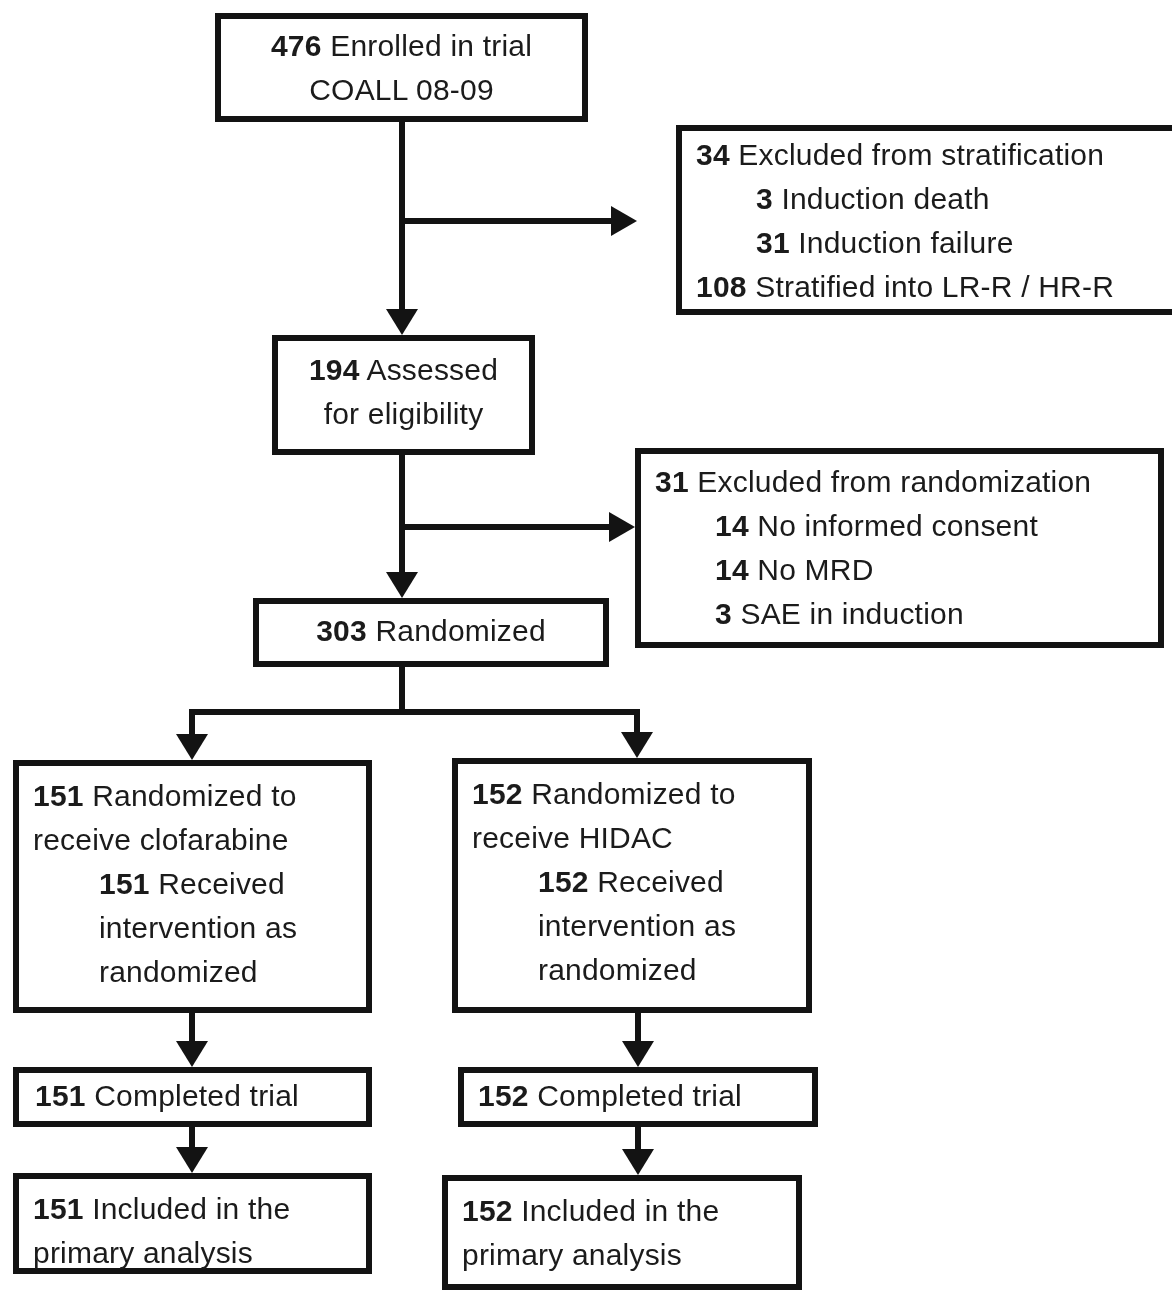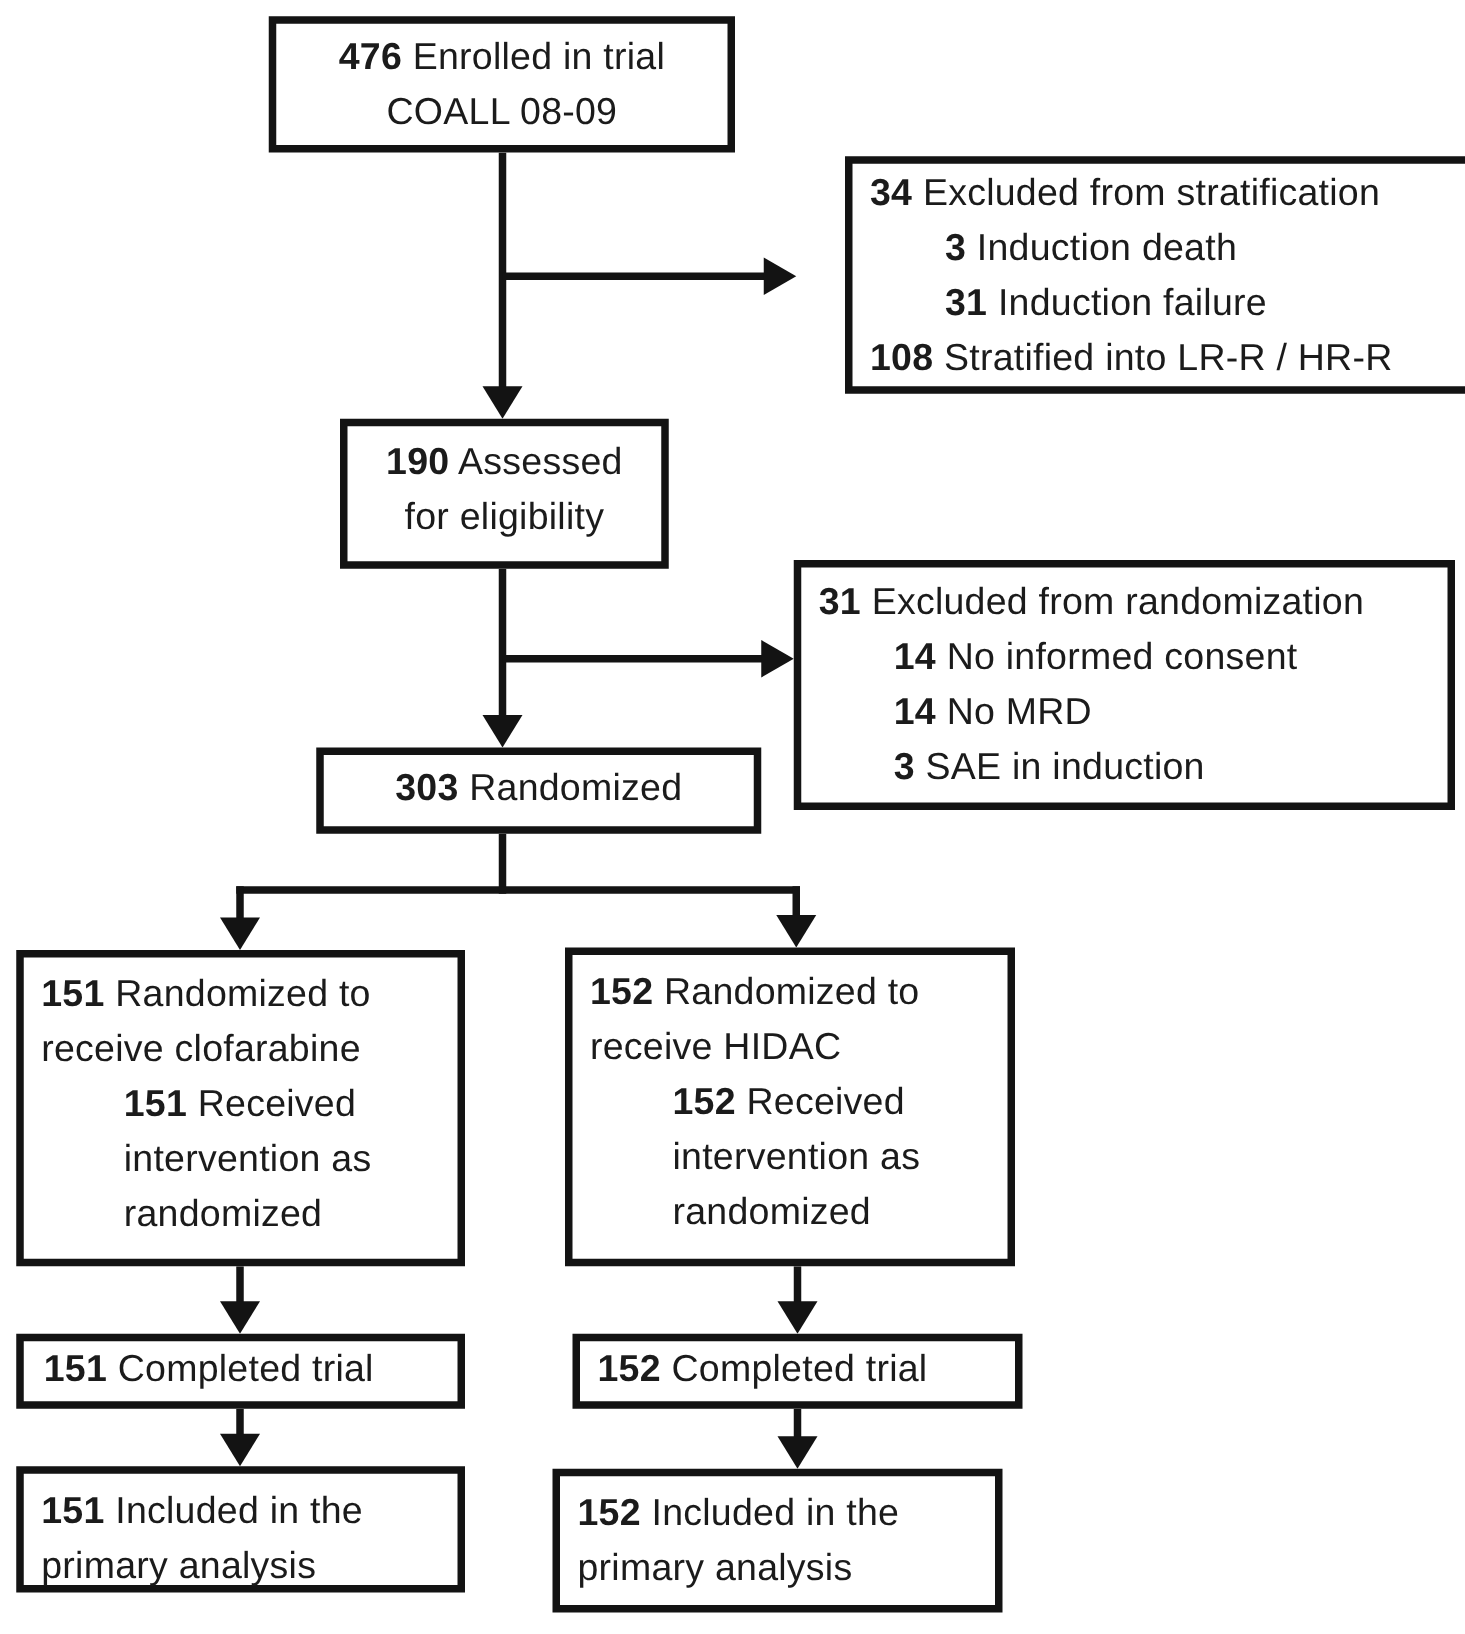--- a/index.html
+++ b/index.html
@@ -103,21 +103,21 @@
   </div>
 
   <div class="box pad-excl1" style="left:637px; top:125px; width:527px; height:190px;margin-left:39px;">
     <p><b>34</b><span> Excluded from stratification</span></p>
     <p class="indent"><b>3</b><span> Induction death</span></p>
     <p class="indent"><b>31</b><span> Induction failure</span></p>
     <p><b>108</b><span> Stratified into LR-R / HR-R</span></p>
   </div>
 
   <div class="box center pad-assessed" style="left:272px; top:335px; width:263px; height:120px;">
-    <p><b>190</b><span> Assessed</span></p>
+    <p><b>194</b><span> Assessed</span></p>
     <p><span>for eligibility</span></p>
   </div>
 
   <div class="box pad-excl2" style="left:635px; top:428px; width:529px; height:200px;">
     <p><b>31</b><span> Excluded from randomization</span></p>
     <p class="indent"><b>14</b><span> No informed consent</span></p>
     <p class="indent"><b>14</b><span> No MRD</span></p>
     <p class="indent"><b>3</b><span> SAE in induction</span></p>
   </div>
 

